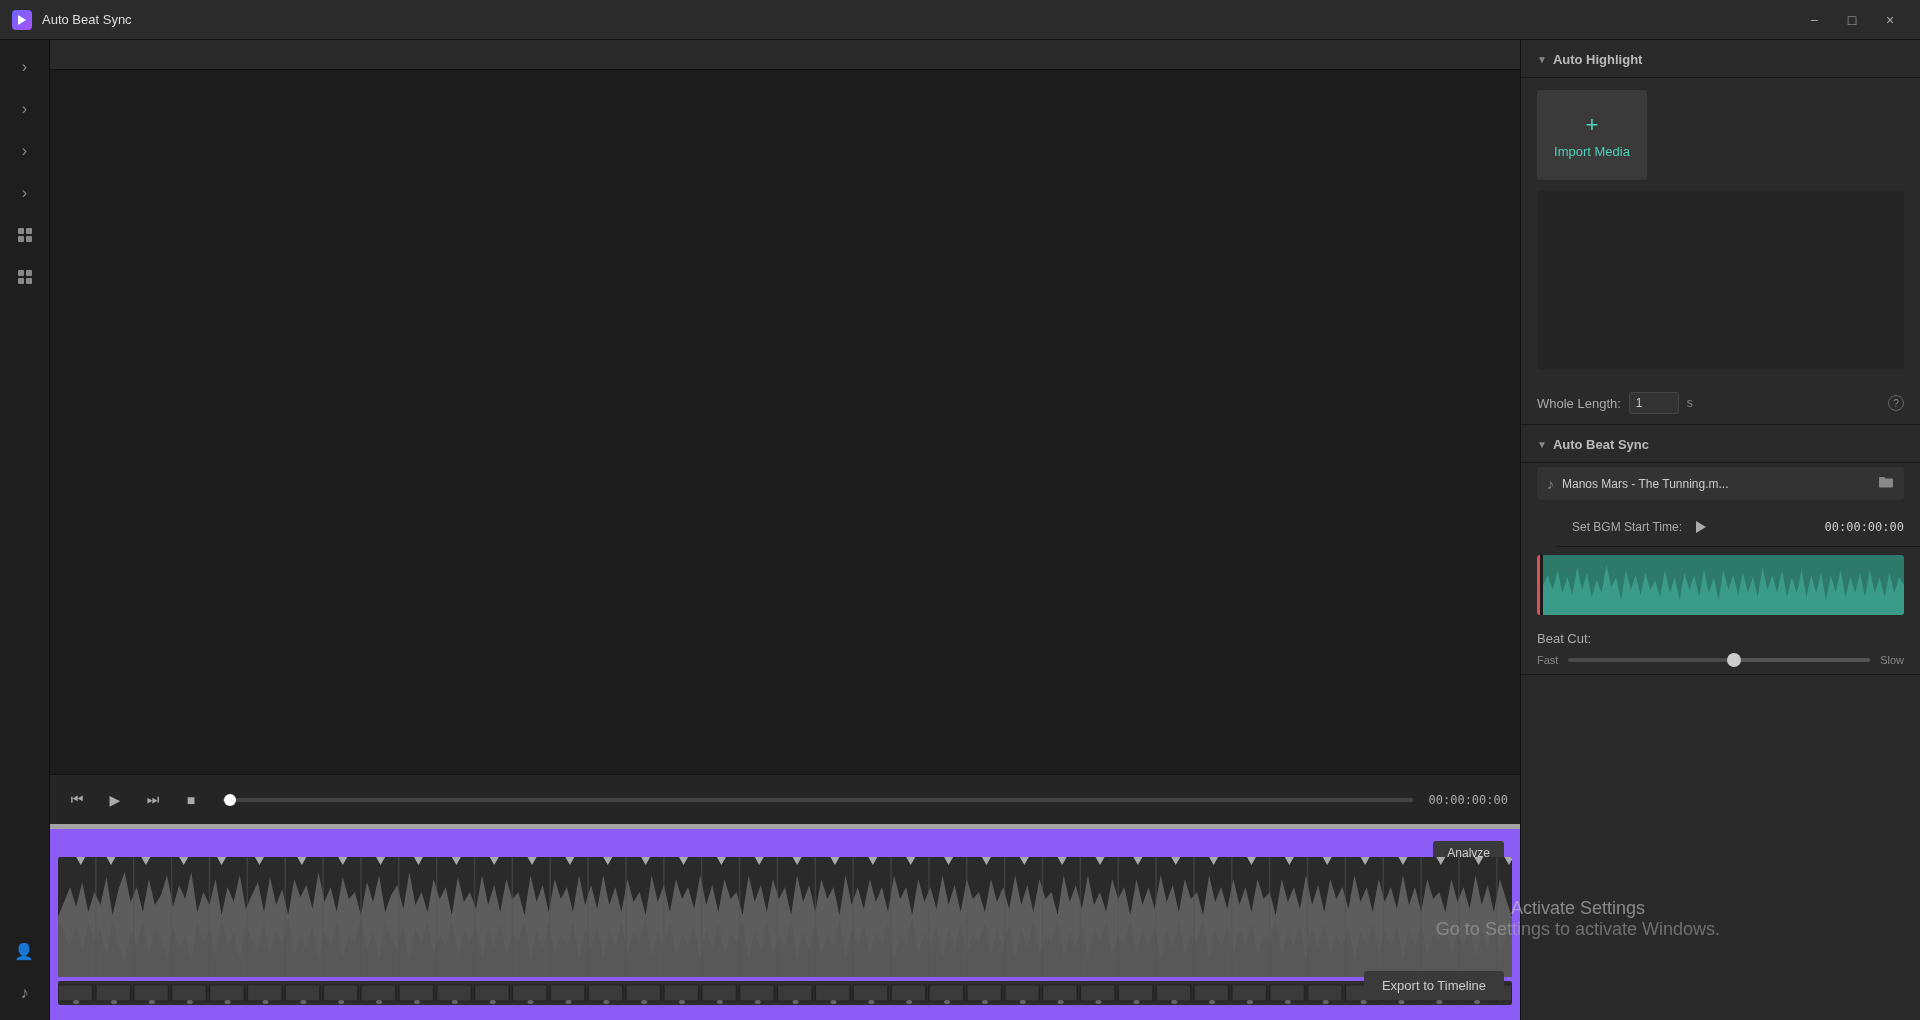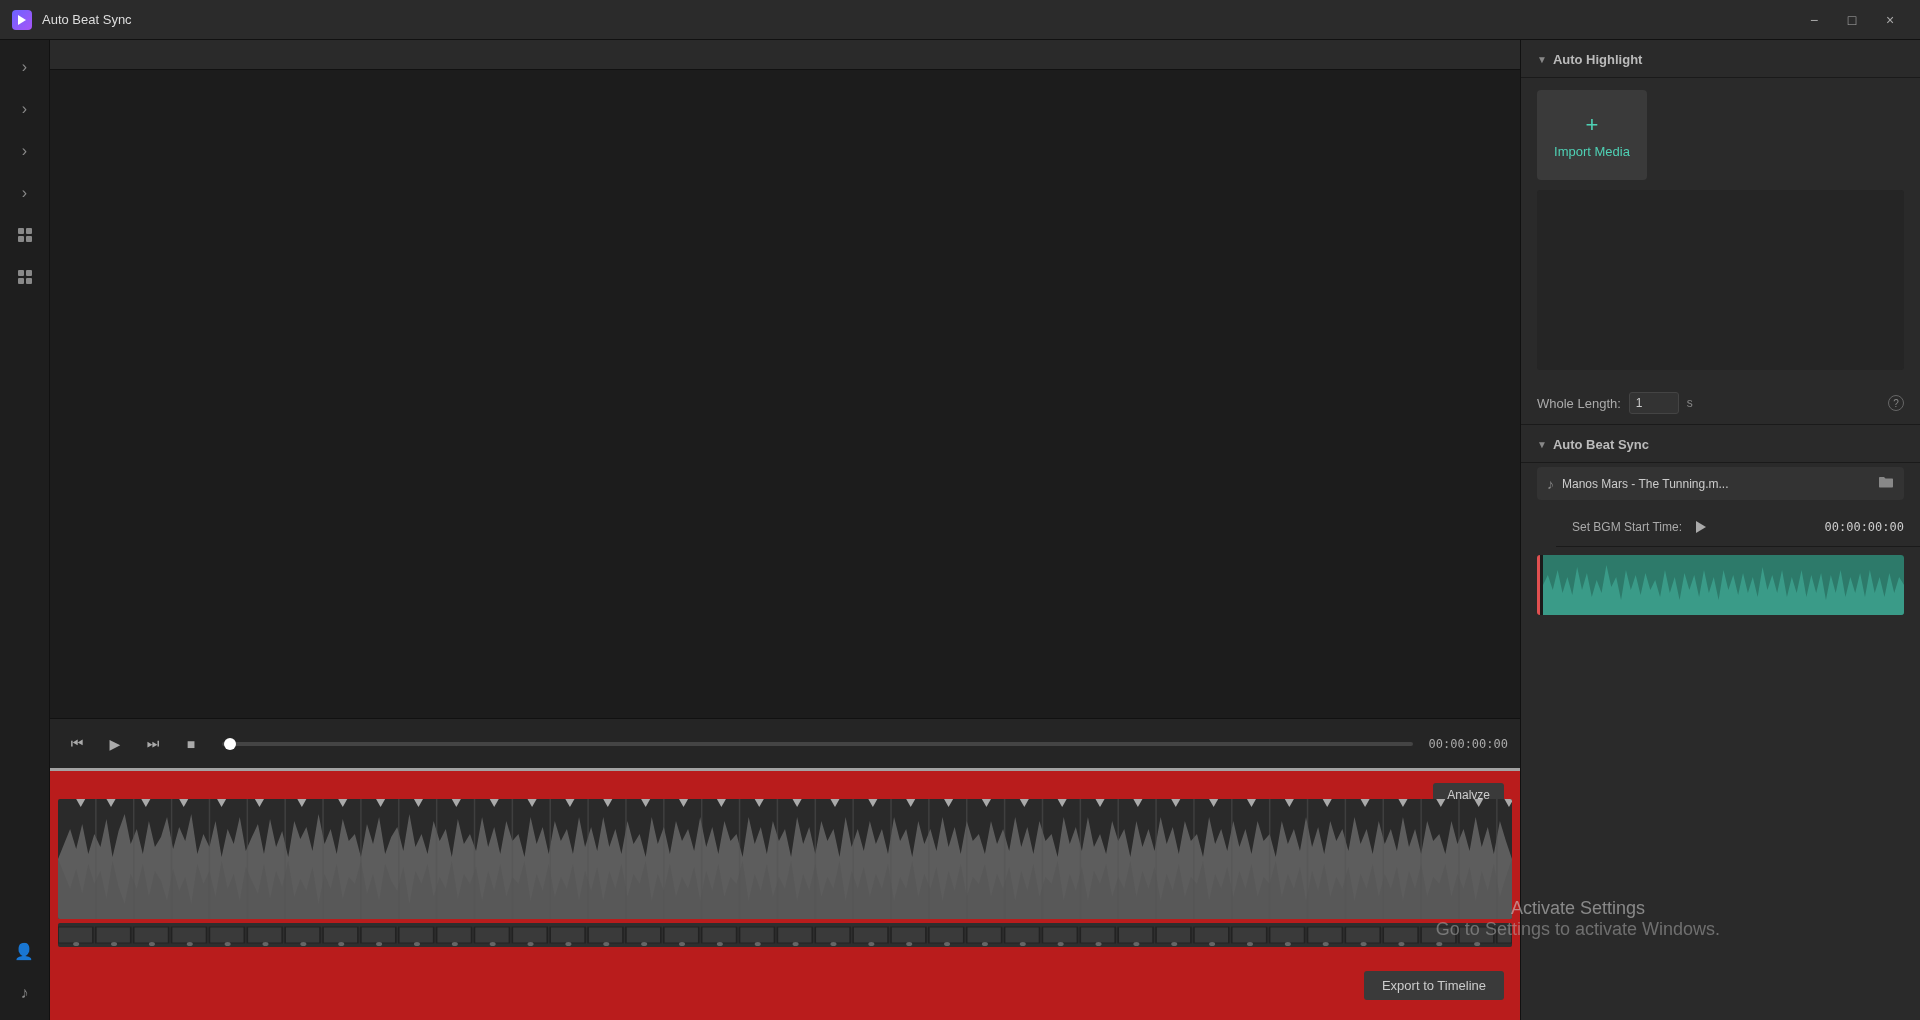--- a/index.html
+++ b/index.html
@@ -152,24 +152,24 @@
       border-radius: 50%;
     }
     .transport-time {
       font-size: 12px;
       color: #aaa;
       font-family: monospace;
     }
 
     
     .waveform-area {
-      height: 252px;
-      background: #b91c1c;
+      height: 196px;
+      background: #8b5cf6;
       position: relative;
-      border-top: 3px solid #a3a3a3;
+      border-top: 5px solid #a3a3a3;
       padding: 8px;
       flex-shrink: 0;
     }
     .analyze-btn {
       position: absolute;
       top: 12px;
       right: 16px;
       background: #3a3a3a;
       border: none;
       color: #ccc;
@@ -779,20 +779,28 @@
       <div class="mini-waveform">
         <div class="mini-waveform-fill">
           <svg width="100%" height="60" viewBox="0 0 370 60" preserveAspectRatio="none">
             <polyline fill="#3a9b88" stroke="none" points="
               0,30 5,20 10,35 15,15 20,38 25,22 30,40 35,12 40,35 45,18 50,42 55,25 60,38 65,10 70,32 75,22 80,45 85,15 90,35 95,20 100,40 105,18 110,35 115,25 120,42 125,15 130,38 135,22 140,45 145,18 150,35 155,20 160,42 165,15 170,38 175,22 180,45 185,15 190,35 195,20 200,40 205,18 210,38 215,22 220,42 225,12 230,35 235,20 240,38 245,15 250,42 255,22 260,38 265,15 270,42 275,20 280,38 285,18 290,45 295,20 300,38 305,15 310,42 315,22 320,38 325,18 330,42 335,15 340,38 345,22 350,42 355,18 360,38 365,22 370,30
               370,60 0,60"></polyline>
           </svg>
         </div>
       </div>
 
+      <div class="beat-cut-row">
+        <div class="beat-cut-label">Beat Cut:</div>
+        <div class="beat-cut-slider-row">
+          <span class="beat-cut-fast">Fast</span>
+          <input type="range" class="beat-cut-slider" min="0" max="100" value="55" style="">
+          <span class="beat-cut-slow">Slow</span>
+        </div>
+      </div>
 
     </div>
   </div>
 
 </div>
 
 <div class="activate-windows">
   <div class="activate-windows-title">Activate Settings</div>
   <div class="activate-windows-sub">Go to Settings to activate Windows.</div>
 </div>

